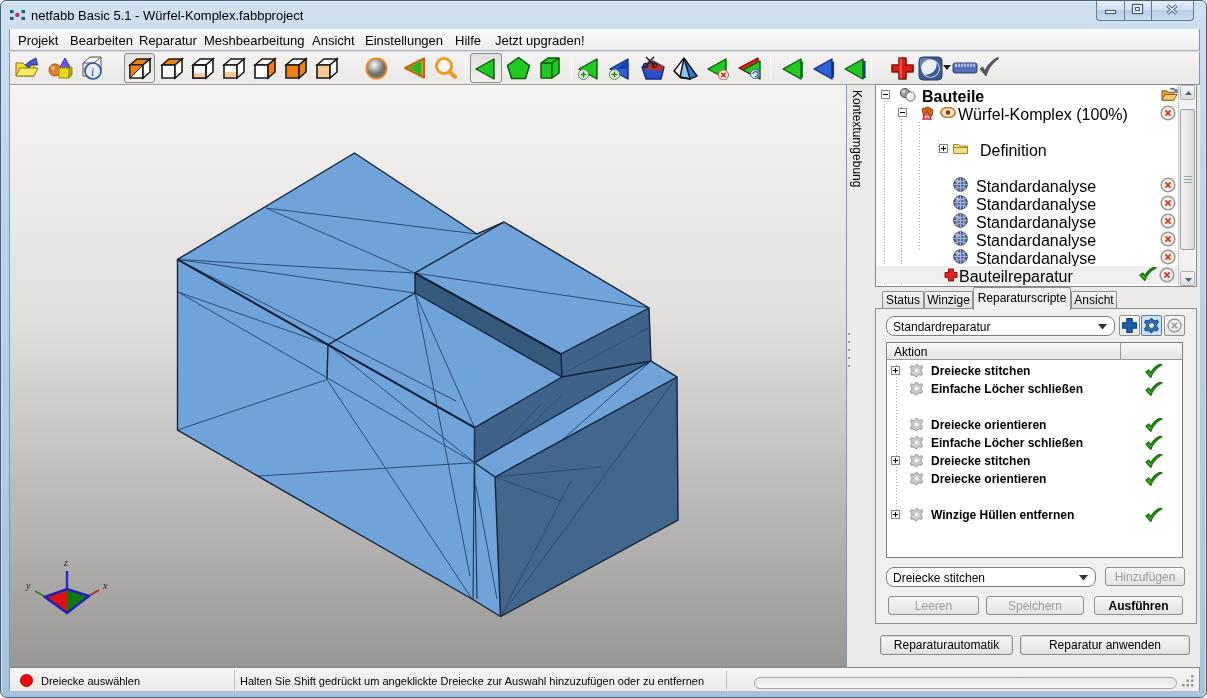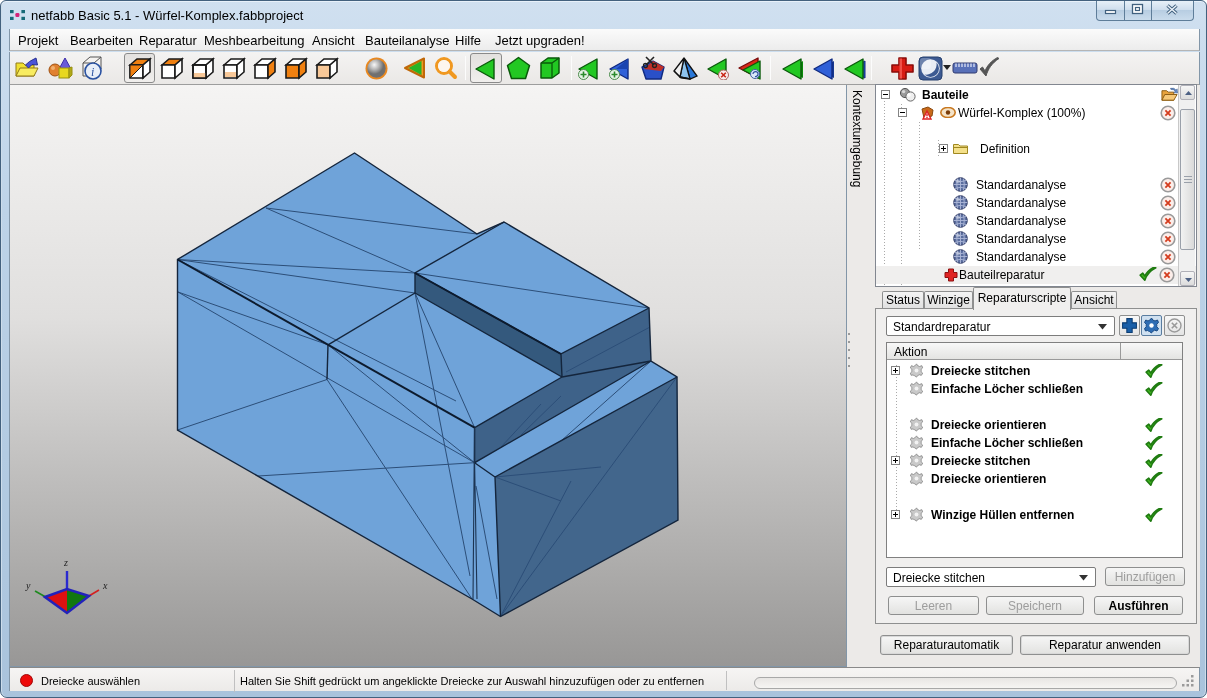--- a/index.html
+++ b/index.html
@@ -33,39 +33,39 @@
 
 #ctxstrip { position:absolute; left:846px; top:84px; width:22px; height:582px; background:#eceae8; }
 #ctxstrip .lbl { position:absolute; left:3px; top:5px; font-size:12px; color:#000;
   writing-mode:vertical-rl; }
 
 #rpanel { position:absolute; left:868px; top:84px; width:331px; height:582px; background:#eceae8; }
 
 
 #treebox { position:absolute; left:6px; top:-1px; width:322px; height:203px; background:#fff;
   border:1px solid #828790; overflow:hidden; }
-.trow { position:absolute; left:1px; width:302px; height:18px; font-size:12px; }
+.trow { position:absolute; left:1px; width:302px; height:18px; font-size:16px; }
 .trow.sel { background:#f0efee; width:320px; left:0; padding-left:1px; }
 .trow .tt { position:absolute; top:2px; color:#000; white-space:nowrap; }
 .exp { position:absolute; top:4px; }
 .ti { position:absolute; }
 .ri { position:absolute; top:1px; }
 .dot.v { position:absolute; width:1px; background-image:linear-gradient(#aaa 1px, transparent 1px); background-size:1px 3px; }
 #tscroll { position:absolute; right:1px; top:0; width:17px; height:201px; background:#f0f0f0; border-left:1px solid #c8c8c8; }
 .sbtn { position:absolute; left:1px; width:15px; height:15px; background:linear-gradient(#f6f6f6,#dcdcdc); border:1px solid #b0b0b8; border-radius:2px; }
 .sthumb { position:absolute; left:1px; width:15px; background:linear-gradient(90deg,#f2f2f2,#dadada); border:1px solid #9aa0aa; border-radius:2px; }
 .sthumb .grip { position:absolute; left:3px; top:50%; margin-top:-4px; width:8px; height:7px;
   background-image:linear-gradient(#9aa0aa 1px, transparent 1px); background-size:8px 3px; }
 #tabs { position:absolute; left:0; top:202px; width:331px; height:22px; font-size:12px; }
 .tab { position:absolute; top:4px; height:18px; background:linear-gradient(#f4f4f4,#dfdfdf);
   border:1px solid #8e8f8f; border-bottom:none; border-radius:2px 2px 0 0; text-align:center; line-height:17px; color:#000; }
 .tab.active { top:0; height:23px; background:#f0efee; z-index:3; line-height:20px; }
 #tabpanel { position:absolute; left:6px; top:223px; width:322px; height:316px; background:#f0efee;
   border:1px solid #8e8f8f; }
-.combo { position:absolute; background:#fff; border:1px solid #7c7c7c; border-radius:2px; font-size:12px; }
+.combo { position:absolute; background:#fff; border:1px solid #7c7c7c; border-radius:8px; font-size:12px; }
 .combo span { position:absolute; left:6px; top:3px; color:#000; white-space:nowrap; }
 .combo .ca { position:absolute; right:7px; top:7px; }
 .sqbtn { position:absolute; width:21px; height:21px; background:linear-gradient(#f8f8f8,#e4e4e4);
   border:1px solid #8e8f8f; border-radius:2px; padding:1px; }
 .sqbtn.on { background:#cfe0f0; border-color:#5a7da0; }
 #alist { position:absolute; left:10px; top:33px; width:297px; height:216px; background:#fff; border:1px solid #808080; }
 .ahead { position:absolute; left:0; top:0; width:295px; height:17px; background:linear-gradient(#f8f8f8,#e4e4e2);
   border-bottom:1px solid #9a9a9a; font-size:12px; color:#000; }
 .arow { position:absolute; left:0; width:295px; height:18px; font-size:12px; }
 .arow .at { position:absolute; left:44px; top:2px; font-weight:bold; color:#000; white-space:nowrap; }
@@ -106,21 +106,21 @@
           <path d="M15.5 4.5 L24.5 12.5 M24.5 4.5 L15.5 12.5" stroke="#41617f" stroke-width="3.4"></path>
           <path d="M15.5 4.5 L24.5 12.5 M24.5 4.5 L15.5 12.5" stroke="#eef4fa" stroke-width="1.4"></path>
         </svg></div>
   </div>
   <div id="menubar">
     <span style="left:8px">Projekt</span>
       <span style="left:60px">Bearbeiten</span>
       <span style="left:129px">Reparatur</span>
       <span style="left:194px">Meshbearbeitung</span>
       <span style="left:302px">Ansicht</span>
-      <span style="left:355px">Bauteilanalyse</span>
+      <span style="left:355px">Einstellungen</span>
       <span style="left:445px">Hilfe</span>
       <span style="left:485px">Jetzt upgraden!</span>
   </div>
   <div id="toolbar">
       <div style="position:absolute;left:455px;top:4px;width:1px;height:24px;background:#b0aeac;border-right:1px solid #fcfcfc"></div>
 <div style="position:absolute;left:561px;top:4px;width:1px;height:24px;background:#b0aeac;border-right:1px solid #fcfcfc"></div>
 <div style="position:absolute;left:760px;top:4px;width:1px;height:24px;background:#b0aeac;border-right:1px solid #fcfcfc"></div>
 <div style="position:absolute;left:861px;top:4px;width:1px;height:24px;background:#b0aeac;border-right:1px solid #fcfcfc"></div>
 <div style="position:absolute;left:114px;top:1px;width:31px;height:30px;background:linear-gradient(#e3e1df,#f0eeec);border:1px solid #8a8a8a;border-radius:3px"></div>
 <div style="position:absolute;left:460px;top:1px;width:32px;height:30px;background:linear-gradient(#e3e1df,#f0eeec);border:1px solid #8a8a8a;border-radius:3px"></div>

